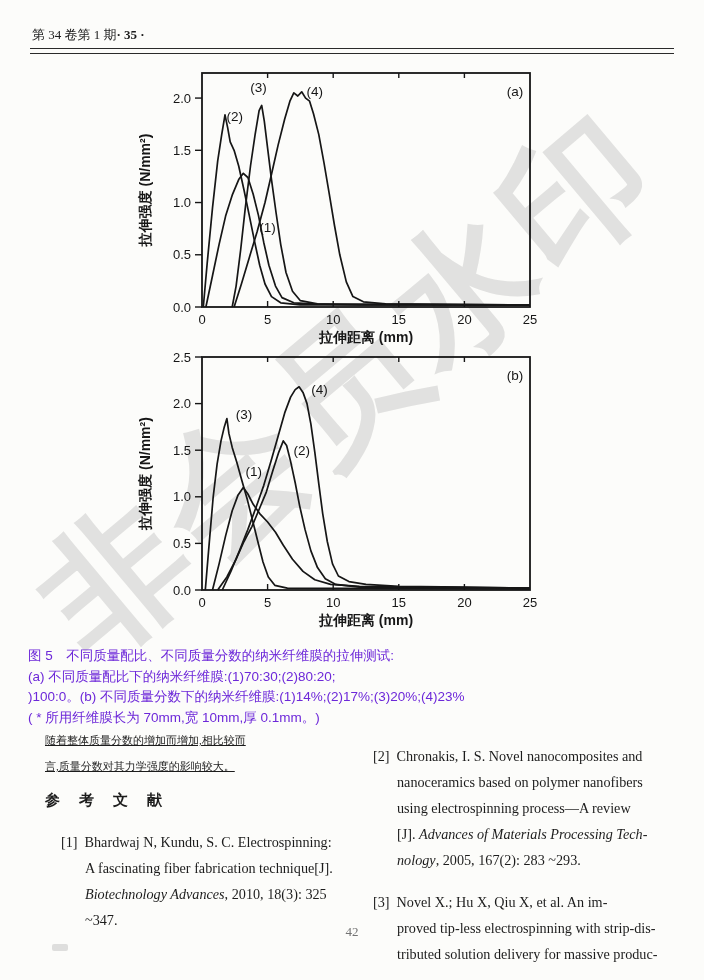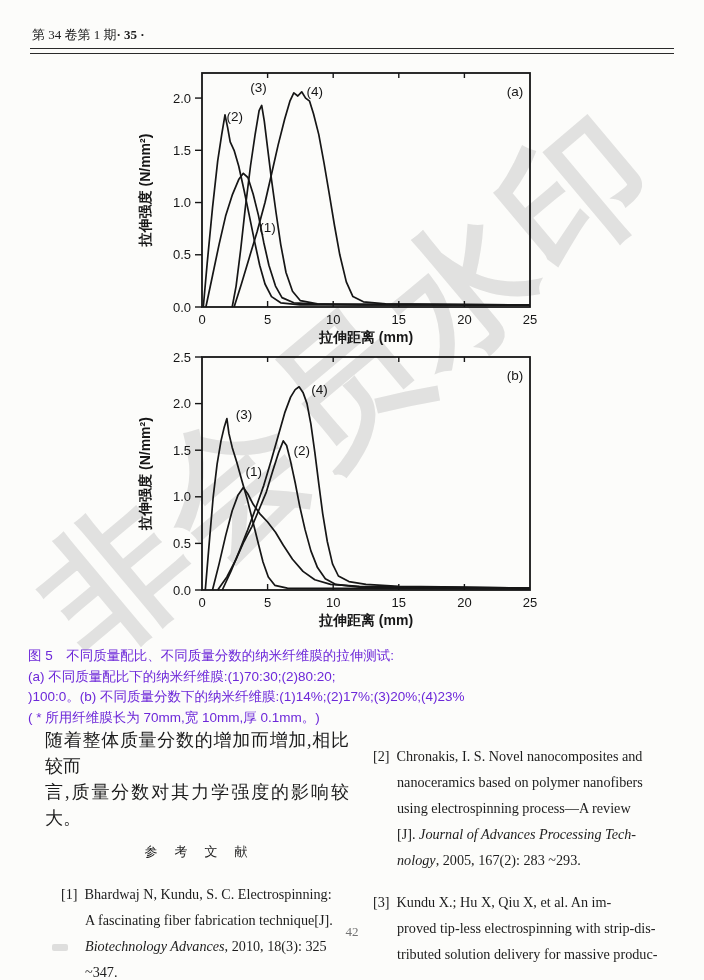--- a/index.html
+++ b/index.html
@@ -40,23 +40,23 @@
   #caption{
     position:absolute;left:28px;right:44px;top:646px;text-align:left;
     font-family:"Liberation Sans","DejaVu Sans",sans-serif;
     font-weight:400;font-size:13.5px;line-height:20.5px;color:#6d28d9;
     white-space:nowrap;
   }
   
   .col{position:absolute;top:727px;font-size:14.2px;line-height:26px;}
   #col-left{left:45px;width:304px;}
   #col-right{left:357px;width:310px;}
-  #body-paragraph{text-align:justify;font-size:18px;}
+  #body-paragraph{text-align:justify;font-size:11px;text-decoration:underline;}
   #refs-heading{
-    text-align:center;font-weight:400;font-size:13px;margin:8px 0 5px 0;
+    text-align:left;font-weight:700;font-size:15px;margin:8px 0 5px 0;
     letter-spacing:2px;
   }
   .ref{margin:16px;}
   .ref-line{white-space:nowrap;}
   .ref-line.cont{padding-left:24px;}
   .ref-label{margin-right:7px;}
   
   #page-number{
     position:absolute;left:0;right:0;top:924px;text-align:center;
     font-size:13px;color:#737373;
@@ -178,25 +178,25 @@
       </div>
     </div>
 </div>
 
 <div id="col-right" class="col">
   <div>
       <div class="ref">
         <div class="ref-line"><span class="ref-label">[2]</span><span>Chronakis, I. S. Novel nanocomposites and</span></div>
         <div class="ref-line cont"><span>nanoceramics based on polymer nanofibers</span></div>
         <div class="ref-line cont"><span>using electrospinning process—A review</span></div>
-        <div class="ref-line cont"><span>[J]. </span><i>Journal of Advances Processing Tech-</i></div>
+        <div class="ref-line cont"><span>[J]. </span><i>Advances of Materials Processing Tech-</i></div>
         <div class="ref-line cont"><i>nology</i><span>, 2005, 167(2): 283 ~293.</span></div>
       </div>
       <div class="ref">
-        <div class="ref-line"><span class="ref-label">[3]</span><span>Kundu X.; Hu X, Qiu X, et al. An im-</span></div>
+        <div class="ref-line"><span class="ref-label">[3]</span><span>Novel X.; Hu X, Qiu X, et al. An im-</span></div>
         <div class="ref-line cont"><span>proved tip-less electrospinning with strip-dis-</span></div>
         <div class="ref-line cont"><span>tributed solution delivery for massive produc-</span></div>
       </div>
     </div>
 </div>
 
 <div id="page-number">42</div>
 <div id="scan-smudge"></div>
 
 </body></html>

